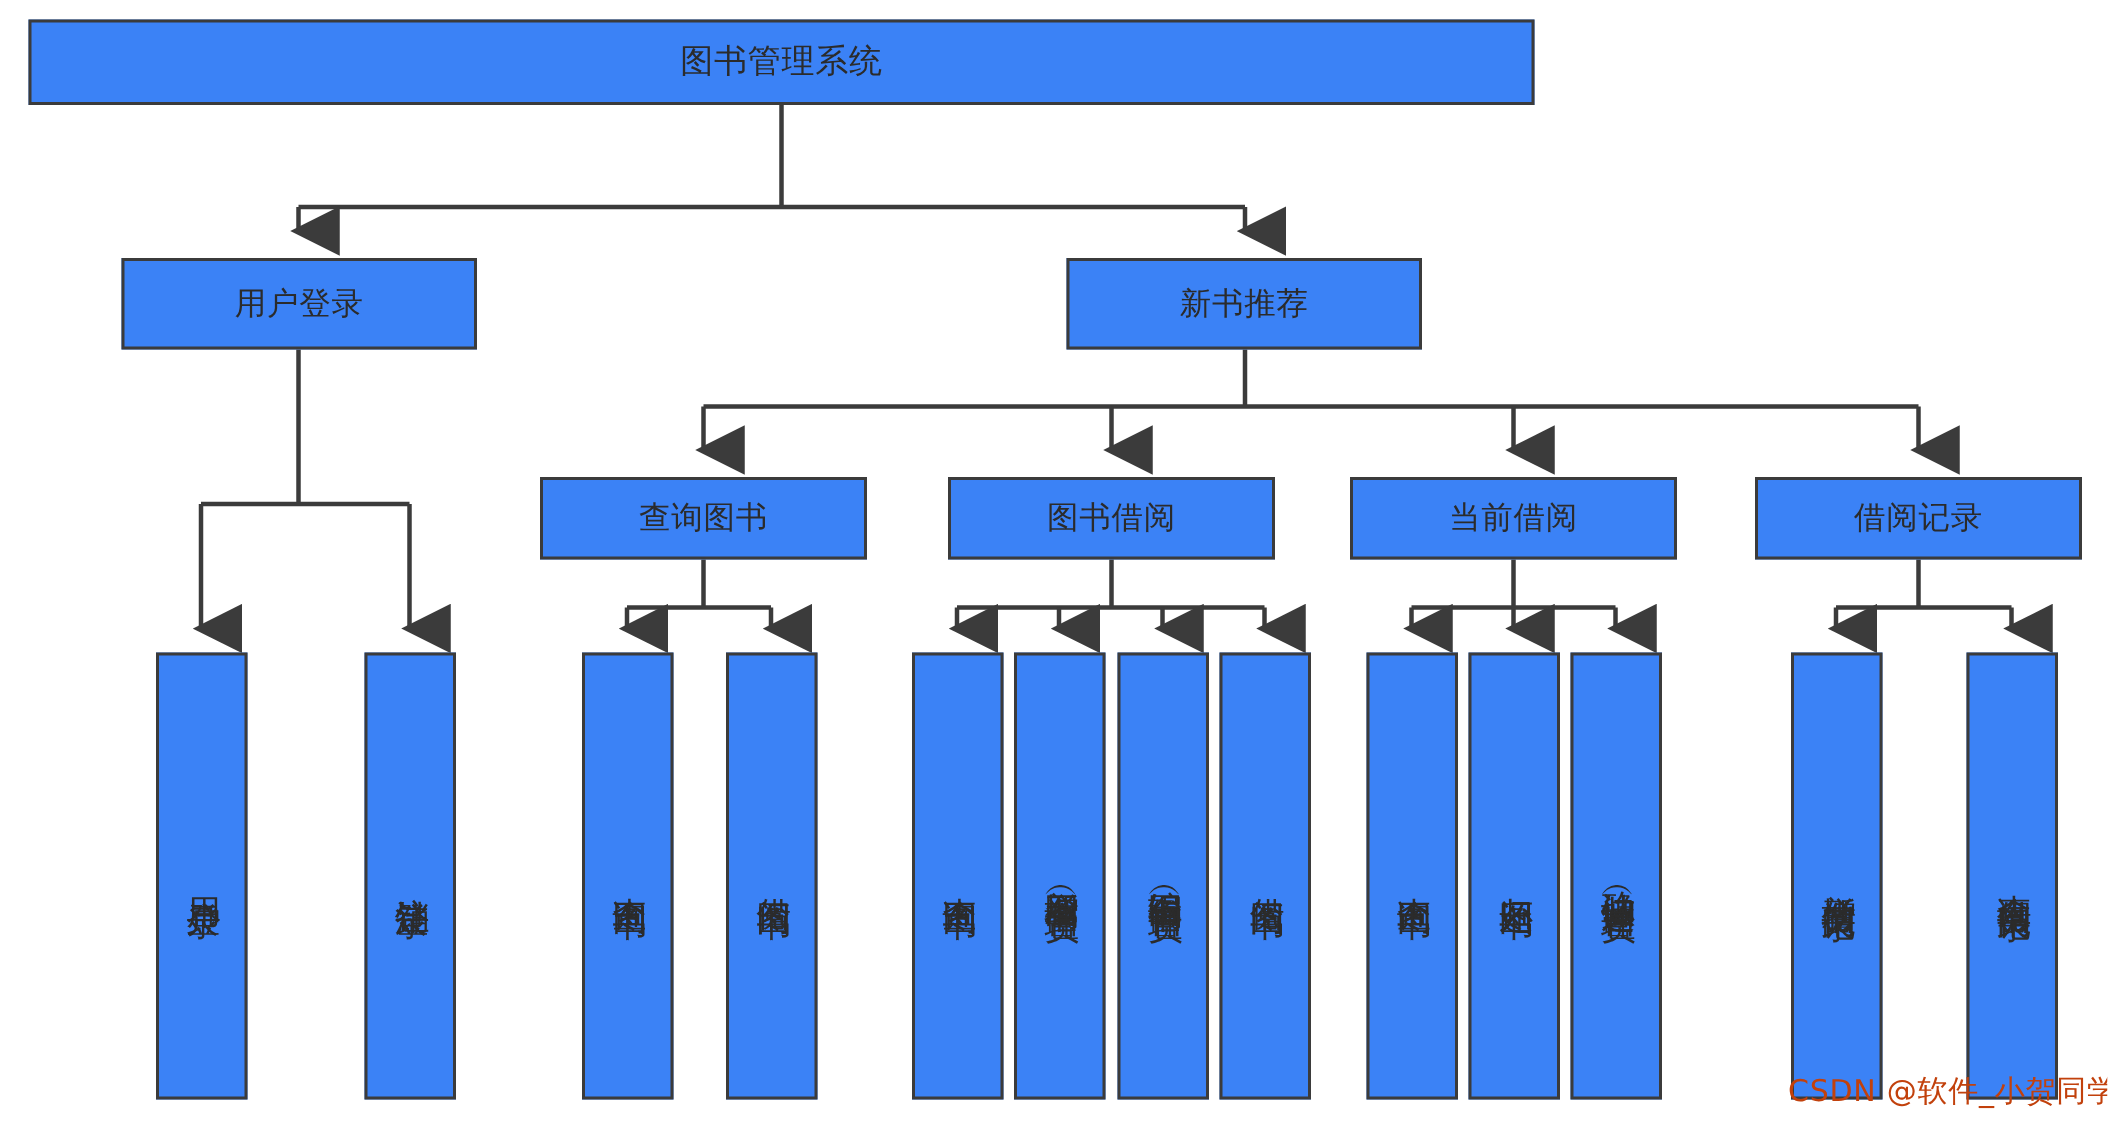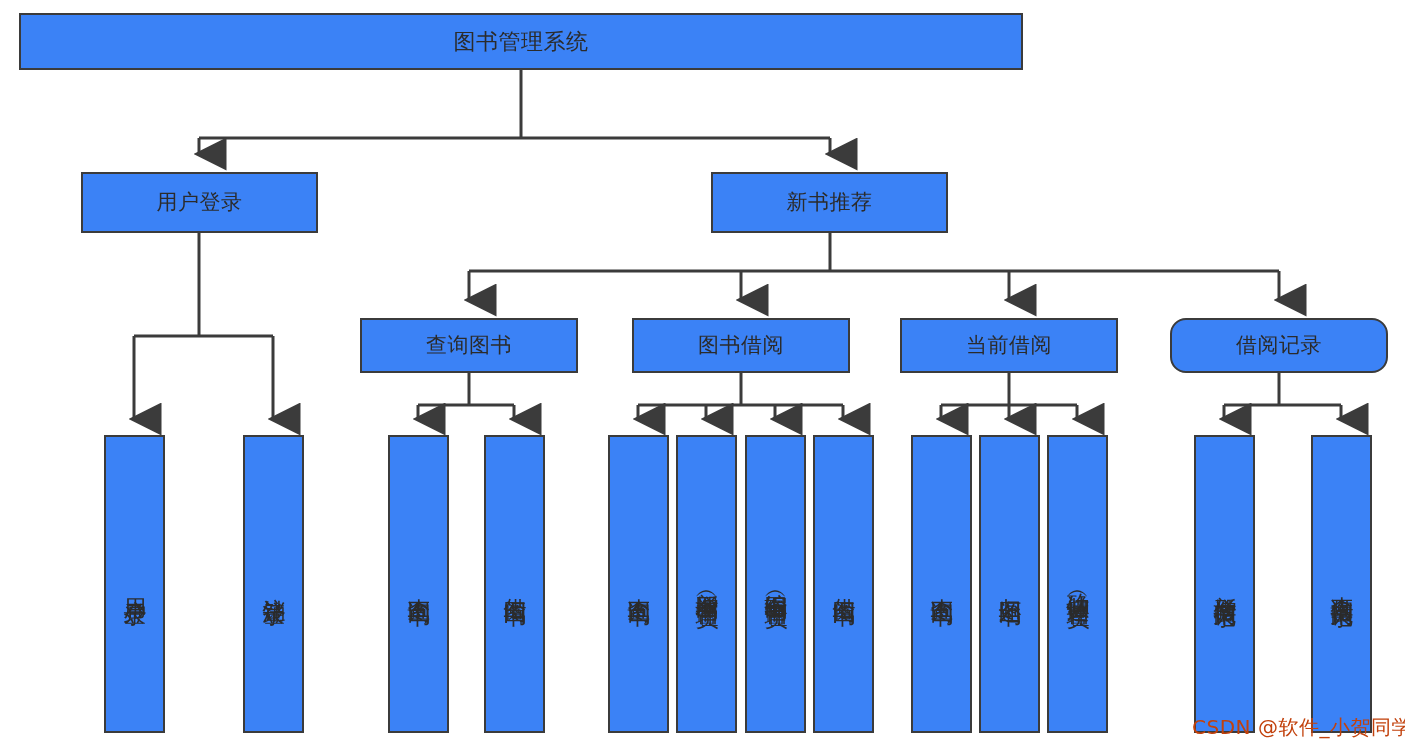--- a/index.html
+++ b/index.html
@@ -141,21 +141,21 @@
 
   <div class="node horiz" style="left:360px; top:318px; width:218px; height:55px;">
     <span class="label">查询图书</span>
   </div>
   <div class="node horiz" style="left:900px; top:318px; width:218px; height:55px;">
     <span class="label">当前借阅</span>
   </div>
   <div class="node horiz" style="left:632px; top:318px; width:218px; height:55px;">
     <span class="label">图书借阅</span>
   </div>
-  <div class="node horiz" style="left:1170px; top:318px; width:218px; height:55px;border-radius:16px;">
+  <div class="node horiz" style="left:1170px; top:318px; width:218px; height:55px;">
     <span class="label">借阅记录</span>
   </div>
 
   <div class="node vert" style="left:104px; top:435px; width:61px; height:298px;">
     <span class="label">用户登录</span>
   </div>
   <div class="node vert" style="left:243px; top:435px; width:61px; height:298px;">
     <span class="label">注销登录</span>
   </div>
 

